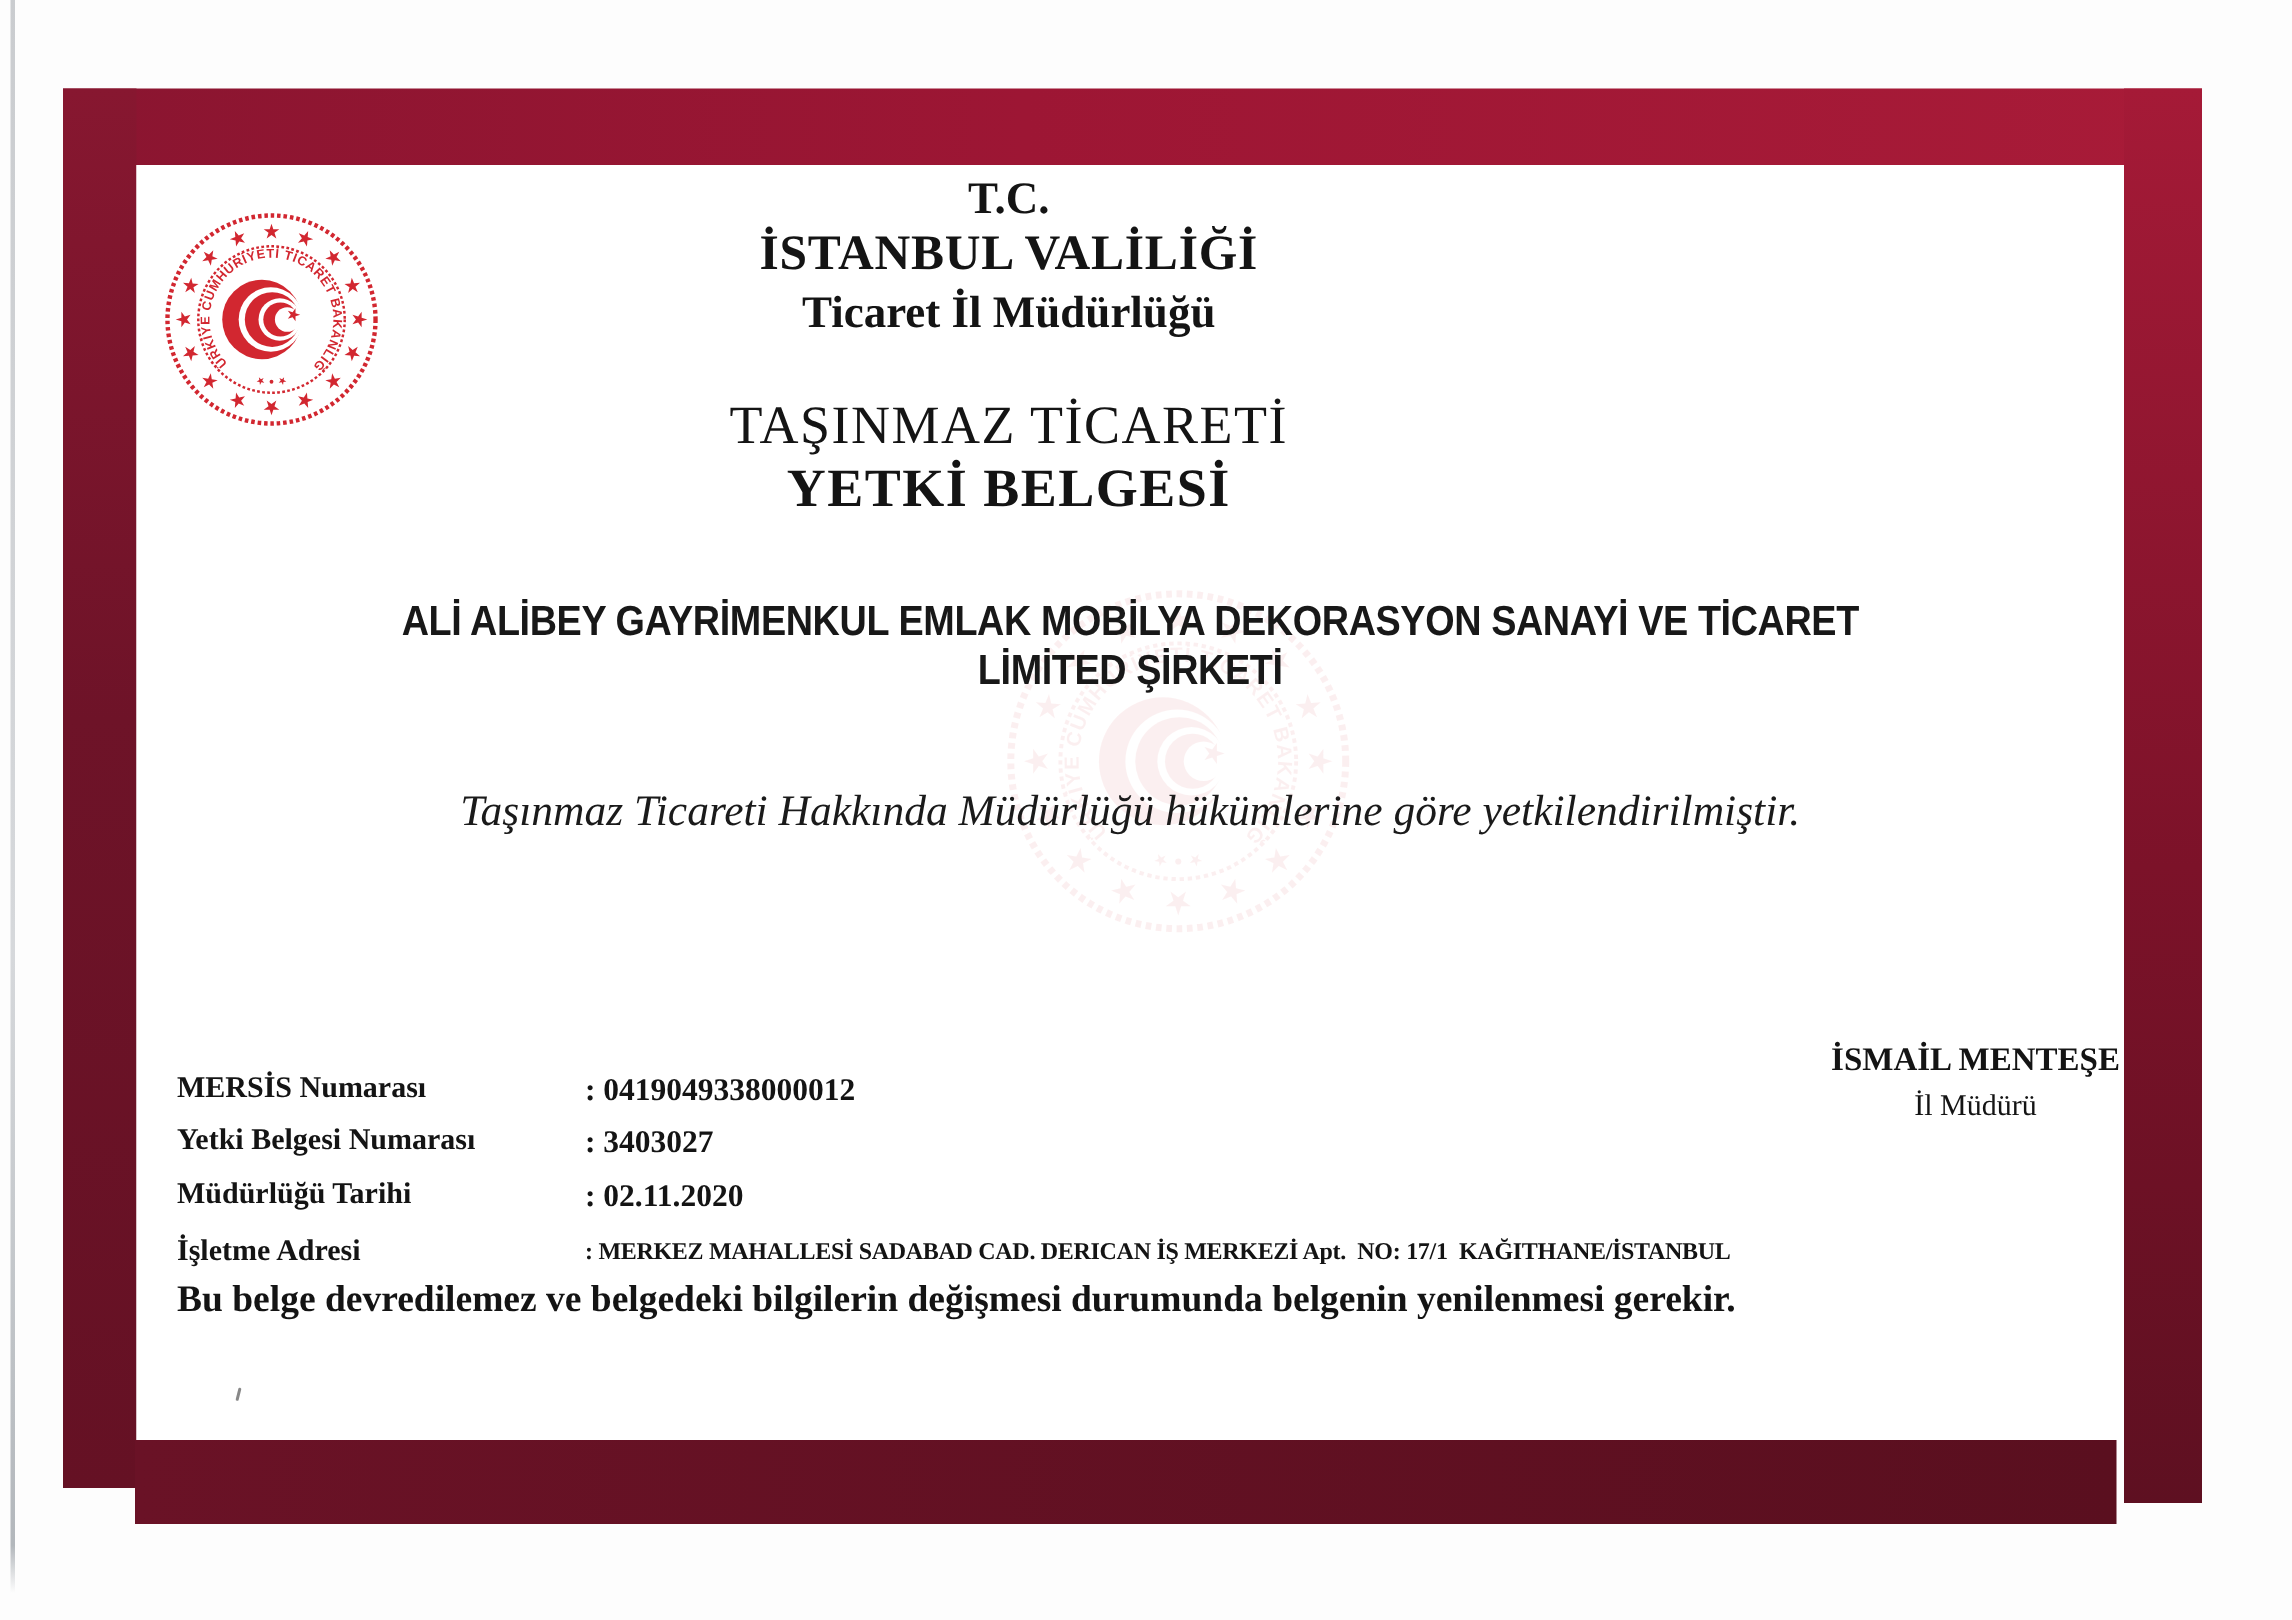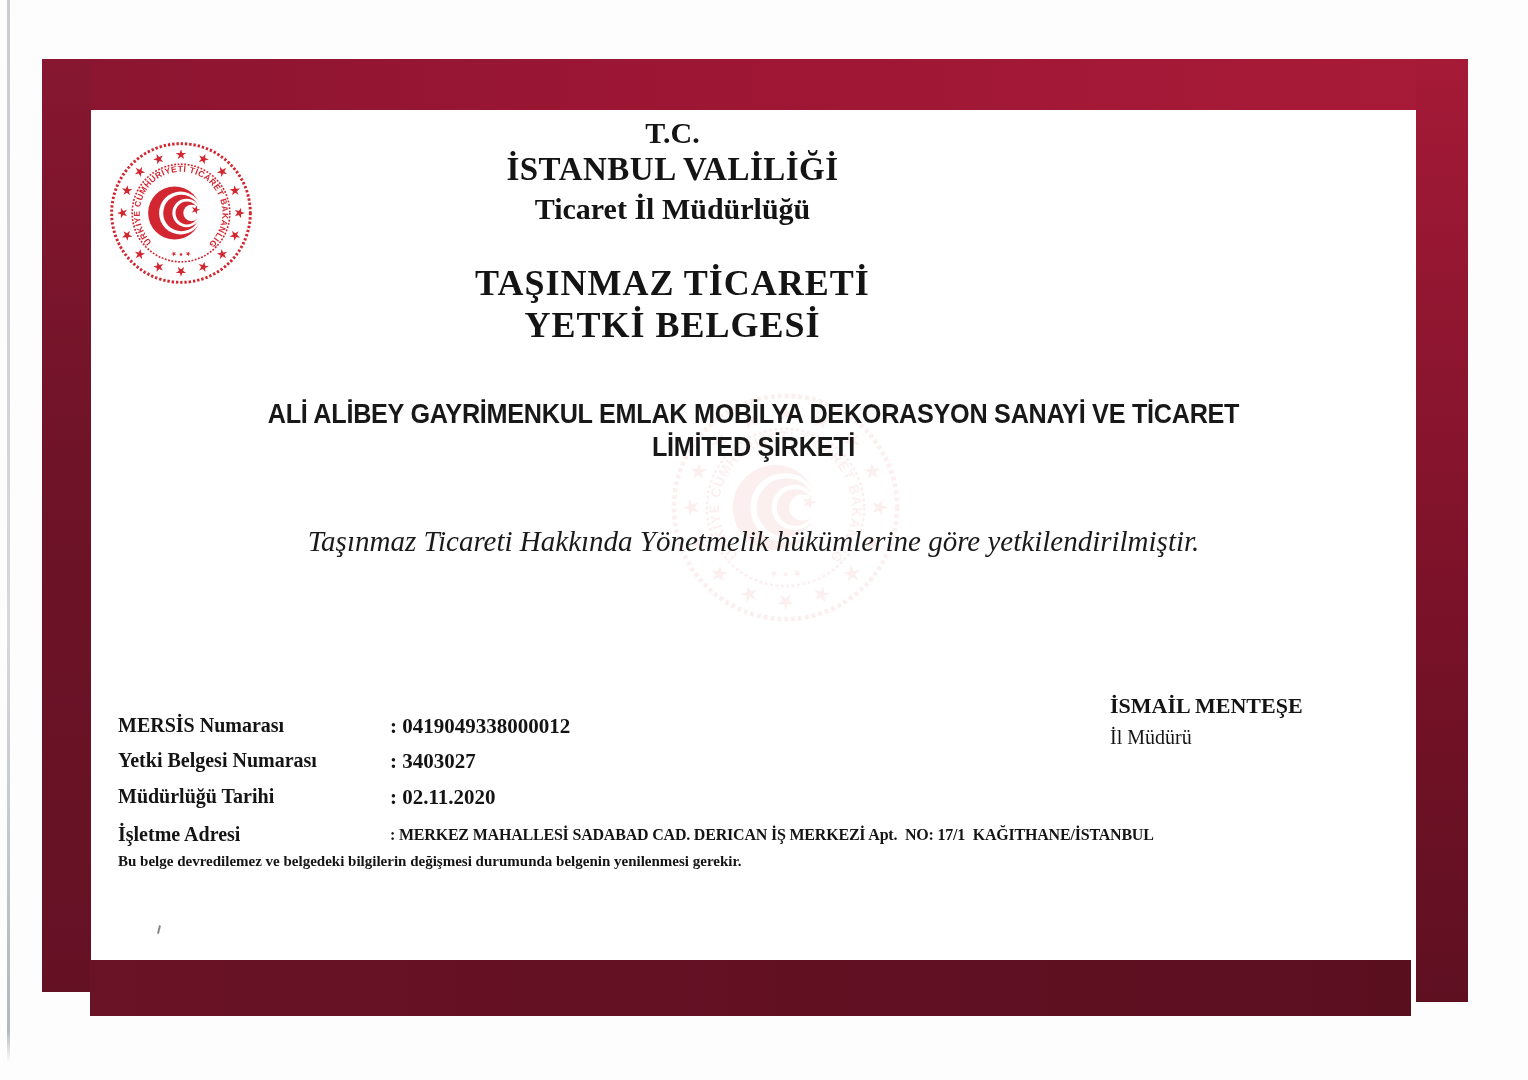--- a/index.html
+++ b/index.html
@@ -30,44 +30,44 @@
 
   .watermark{position:absolute;left:668px;top:390px;width:235px;height:235px;opacity:.065;z-index:1;}
   .content{position:absolute;left:0;top:0;width:100%;height:100%;z-index:2;}
 
   .emblem{position:absolute;left:108px;top:140px;width:146px;height:146px;}
 
   .centerband{position:absolute;left:91px;width:1163px;text-align:center;}
   .tc{top:116px;font-size:30px;font-weight:bold;}
   .valilik{top:151px;font-size:33px;font-weight:bold;letter-spacing:.5px;}
   .mudurluk{top:192px;font-size:30px;font-weight:bold;}
-  .title1{top:262px;font-size:36px;font-weight:bold;letter-spacing:1px;}
+  .title1{top:262px;font-size:36px;font-weight:normal;letter-spacing:1px;}
   .title2{top:304px;font-size:36px;font-weight:bold;letter-spacing:1px;}
 
   .company{
     position:absolute;left:91px;top:397px;width:1325px;text-align:center;
     font-family:"Liberation Sans", sans-serif;font-weight:bold;
     font-size:28px;line-height:33px;color:#181818;
     transform:scaleX(.9);transform-origin:center top;letter-spacing:-0.3px;
   }
   .statement{
     position:absolute;left:91px;top:525px;width:1325px;text-align:center;
     font-style:italic;font-size:29px;color:#1a1a1a;
   }
 
   .field-label{position:absolute;left:118px;font-size:20px;font-weight:bold;white-space:pre;}
   .field-value{position:absolute;left:390px;font-size:21px;font-weight:bold;white-space:pre;}
   .r1{top:714px;} .r2{top:749px;text-align:right;} .r3{top:785px;}
   .r4l{top:823px;} .r4v{top:826px;font-size:16px;letter-spacing:-0.2px;}
 
-  .sign{position:absolute;left:1110px;top:693px;width:290px;}
+  .sign{position:absolute;left:1172px;top:693px;width:290px;text-align:center;}
   .sign-name{font-size:22px;font-weight:bold;}
   .sign-title{font-size:20px;margin-top:7px;}
 
-  .note-bold{position:absolute;left:118px;top:853px;font-size:15px;font-weight:bold;white-space:pre;}
+  .note-bold{position:absolute;left:118px;top:853px;font-size:25px;font-weight:bold;white-space:pre;}
   .note-italic{position:absolute;left:118px;top:891px;font-size:20px;font-style:italic;white-space:pre;}
 
   .speck{
     position:absolute;left:158px;top:925px;width:2px;height:9px;
     background:#6a6a6a;transform:rotate(14deg);border-radius:1px;opacity:.8;
   }
 </style>
 </head>
 <body>
 
@@ -140,21 +140,21 @@
     <div class="centerband valilik">İSTANBUL VALİLİĞİ</div>
 
     <div class="centerband title1">TAŞINMAZ TİCARETİ</div>
     <div class="centerband title2">YETKİ BELGESİ</div>
 
     <div class="company">
       <div>ALİ ALİBEY GAYRİMENKUL EMLAK MOBİLYA DEKORASYON SANAYİ VE TİCARET</div>
       <div>LİMİTED ŞİRKETİ</div>
     </div>
 
-    <div class="statement">Taşınmaz Ticareti Hakkında Yönetmelik hükümlerine göre yetkilendirilmiştir.</div>
+    <div class="statement">Taşınmaz Ticareti Hakkında Müdürlüğü hükümlerine göre yetkilendirilmiştir.</div>
 
     <div class="field-label r1">MERSİS Numarası</div>
     <div class="field-value r1">: 0419049338000012</div>
 
     <div class="field-label r2">Yetki Belgesi Numarası</div>
     <div class="field-value r2">: 3403027</div>
 
     <div class="field-label r3">Müdürlüğü Tarihi</div>
     <div class="field-value r3">: 02.11.2020</div>
 

